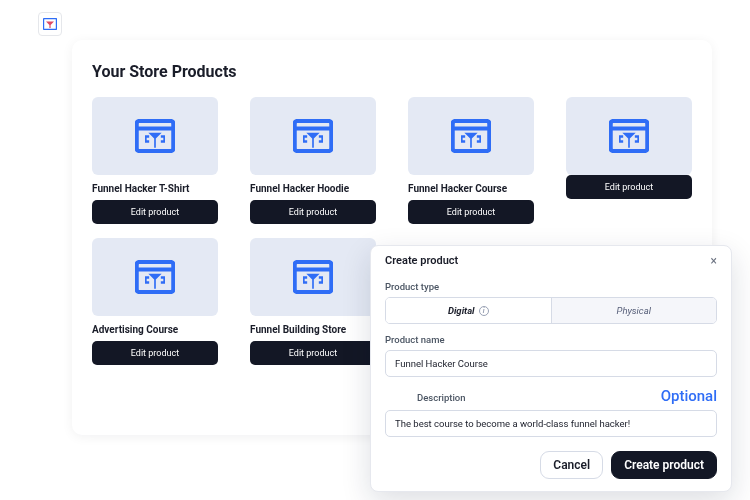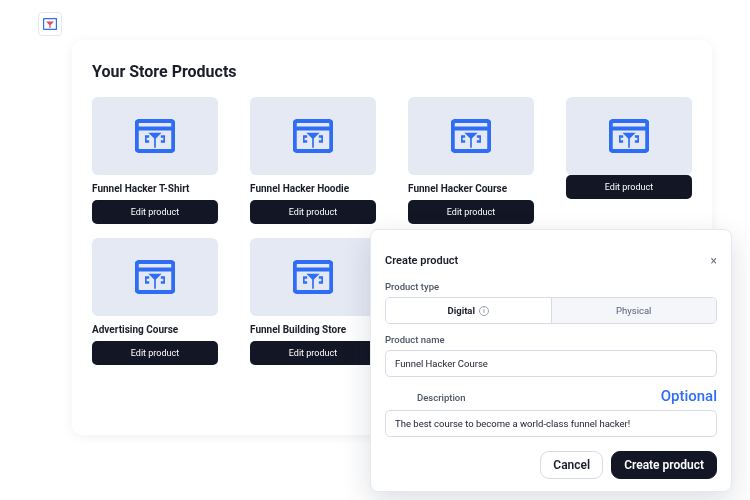--- a/index.html
+++ b/index.html
@@ -93,21 +93,21 @@
   
   .modal {
     position: absolute;
     right: 18px;
     bottom: 8px;
     width: 362px;
     background: #ffffff;
     border: 1px solid #e6e8ee;
     border-radius: 8px;
     box-shadow: 0 10px 30px rgba(15,25,55,0.14);
-    padding: 24px 14px 12px 14px;
+    padding: 8px 14px 12px 14px;
   }
 
   .modal-header {
     display: flex;
     justify-content: space-between;
     align-items: center;
     margin-bottom: 14px;
   }
   .modal-title {
     font-size: 11px;
@@ -150,20 +150,21 @@
     border: none;
     border-right: 1px solid #d6dbe6;
     font-size: 9.5px;
     padding: 7px 0;
     color: #58607a;
     cursor: pointer;
     display: flex;
     align-items: flex-end;
     justify-content: center;
     gap: 4px;
+    font-style: italic;
   }
   .seg button:last-child { border-right: none; }
   .seg button.active {
     background: #ffffff;
     color: #1a1d29;
     font-weight: 700;
   }
   .info-dot {
     width: 10px; height: 10px;
     border: 1px solid #9aa2b5;

